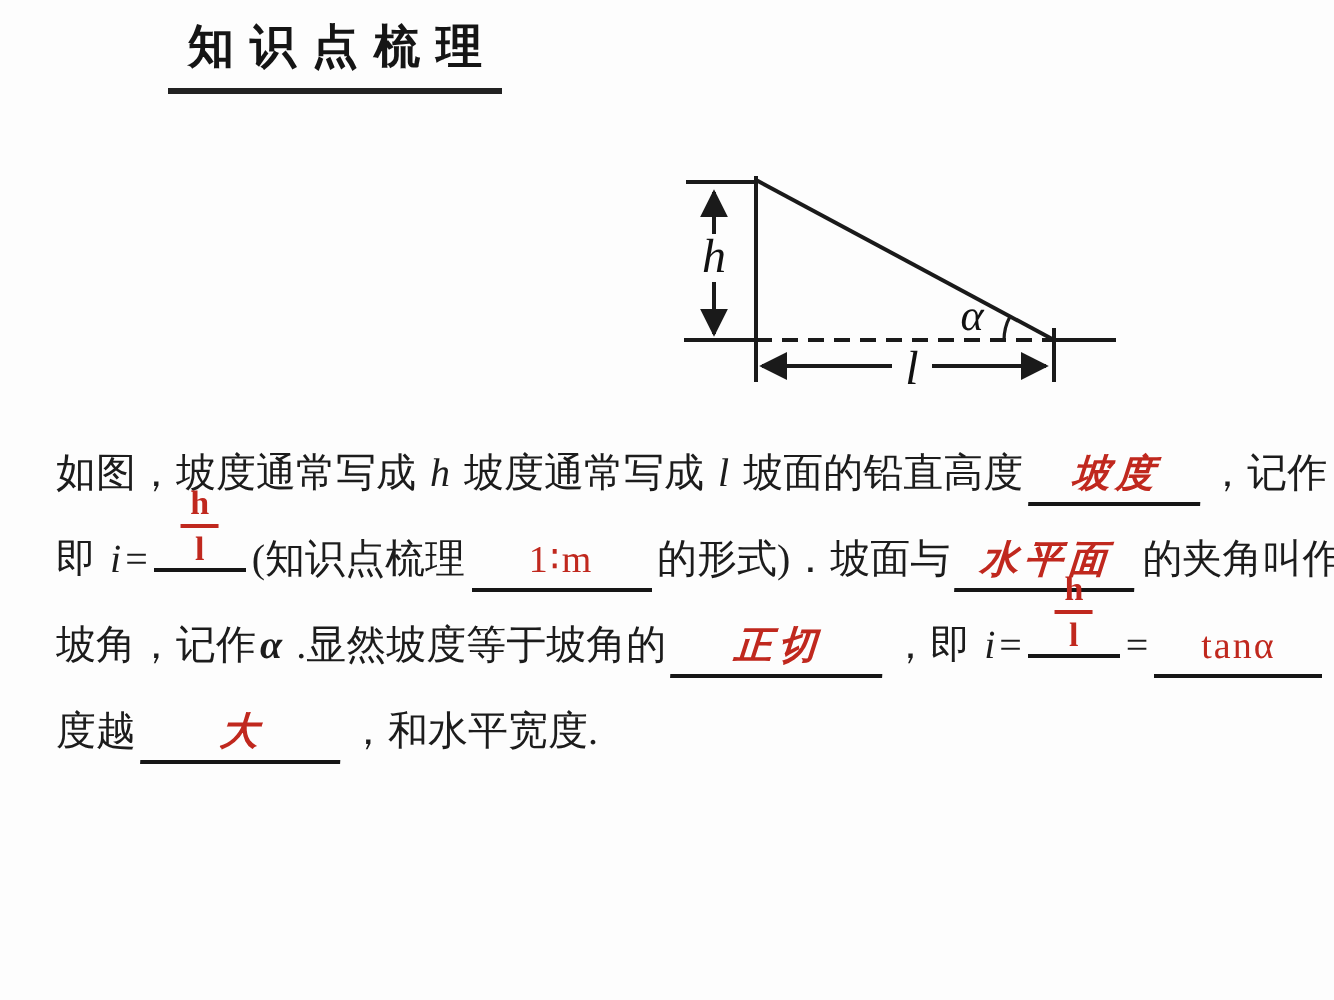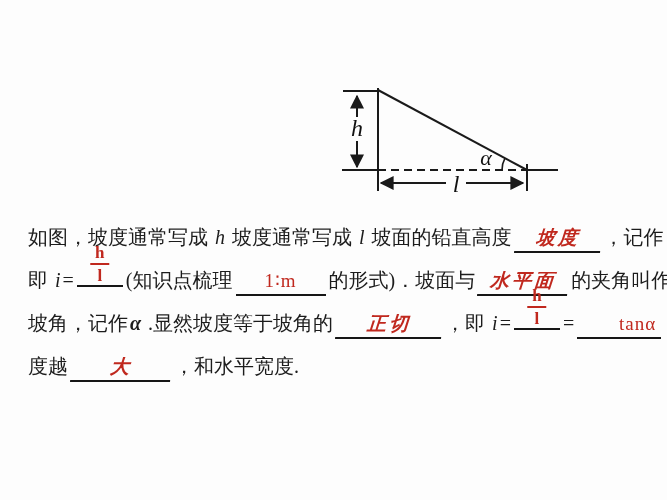--- a/index.html
+++ b/index.html
@@ -27,20 +27,21 @@
         display:flex;flex-direction:column;align-items:center;color:#c0281e;
         font-weight:bold;font-size:17px;line-height:1;}
   .frac .num{padding:0 5px 2px;border-bottom:2px solid #c0281e;}
   .frac .den{padding-top:2px;}
 </style>
 </head>
 <body>
 
 <div class="page">
 
+  <div class="title">知识点梳理</div>
 
   <svg class="diagram" viewBox="0 0 240 125" width="240" height="125" xmlns="http://www.w3.org/2000/svg">
     <defs>
       <marker id="ah" viewBox="0 0 10 10" refX="9" refY="5" markerWidth="7" markerHeight="7" orient="auto-start-reverse">
         <polygon points="0,0 10,5 0,10" fill="#1a1a1a"></polygon>
       </marker>
     </defs>
 
     <g stroke="#1a1a1a" stroke-width="2" fill="none">
       <line x1="13" y1="19" x2="48" y2="19"></line>
@@ -70,18 +71,18 @@
     <div class="line"><span>如图，坡度通常写成 </span><span class="var">h</span><span> 坡度通常写成 </span><span class="var">l</span><span> 坡面的铅直高度</span><span class="blank hw" style="min-width:76px;">坡度</span><span>，记作 </span></div>
 
     <div class="line"><span>即 </span><span class="var">i</span><span>=</span><span class="fracblank"><span class="frac">
             <span class="num">h</span>
             <span class="den">l</span>
           </span></span><span>(知识点梳理</span><span class="blank rb" style="min-width:80px;">1∶m</span><span>的形式)．坡面与</span><span class="blank hw" style="min-width:80px;">水平面</span><span>的夹角叫作</span></div>
 
     <div class="line"><span>坡角，记作</span><span class="var varb">α</span><span> .显然坡度等于坡角的</span><span class="blank hw" style="min-width:96px;">正切</span><span>，即 </span><span class="var">i</span><span>=</span><span class="fracblank"><span class="frac">
             <span class="num">h</span>
             <span class="den">l</span>
-          </span></span><span>=</span><span class="blank rb" style="min-width:74px;text-align:right;">tanα</span><span>．坡</span></div>
+          </span></span><span>=</span><span class="blank rb" style="min-width:74px;">tanα</span><span>．坡</span></div>
 
     <div class="line"><span>度越</span><span class="blank hw" style="min-width:90px;">大</span><span>，和水平宽度.</span></div>
 
   </div>
 </div>
 
 </body></html>

